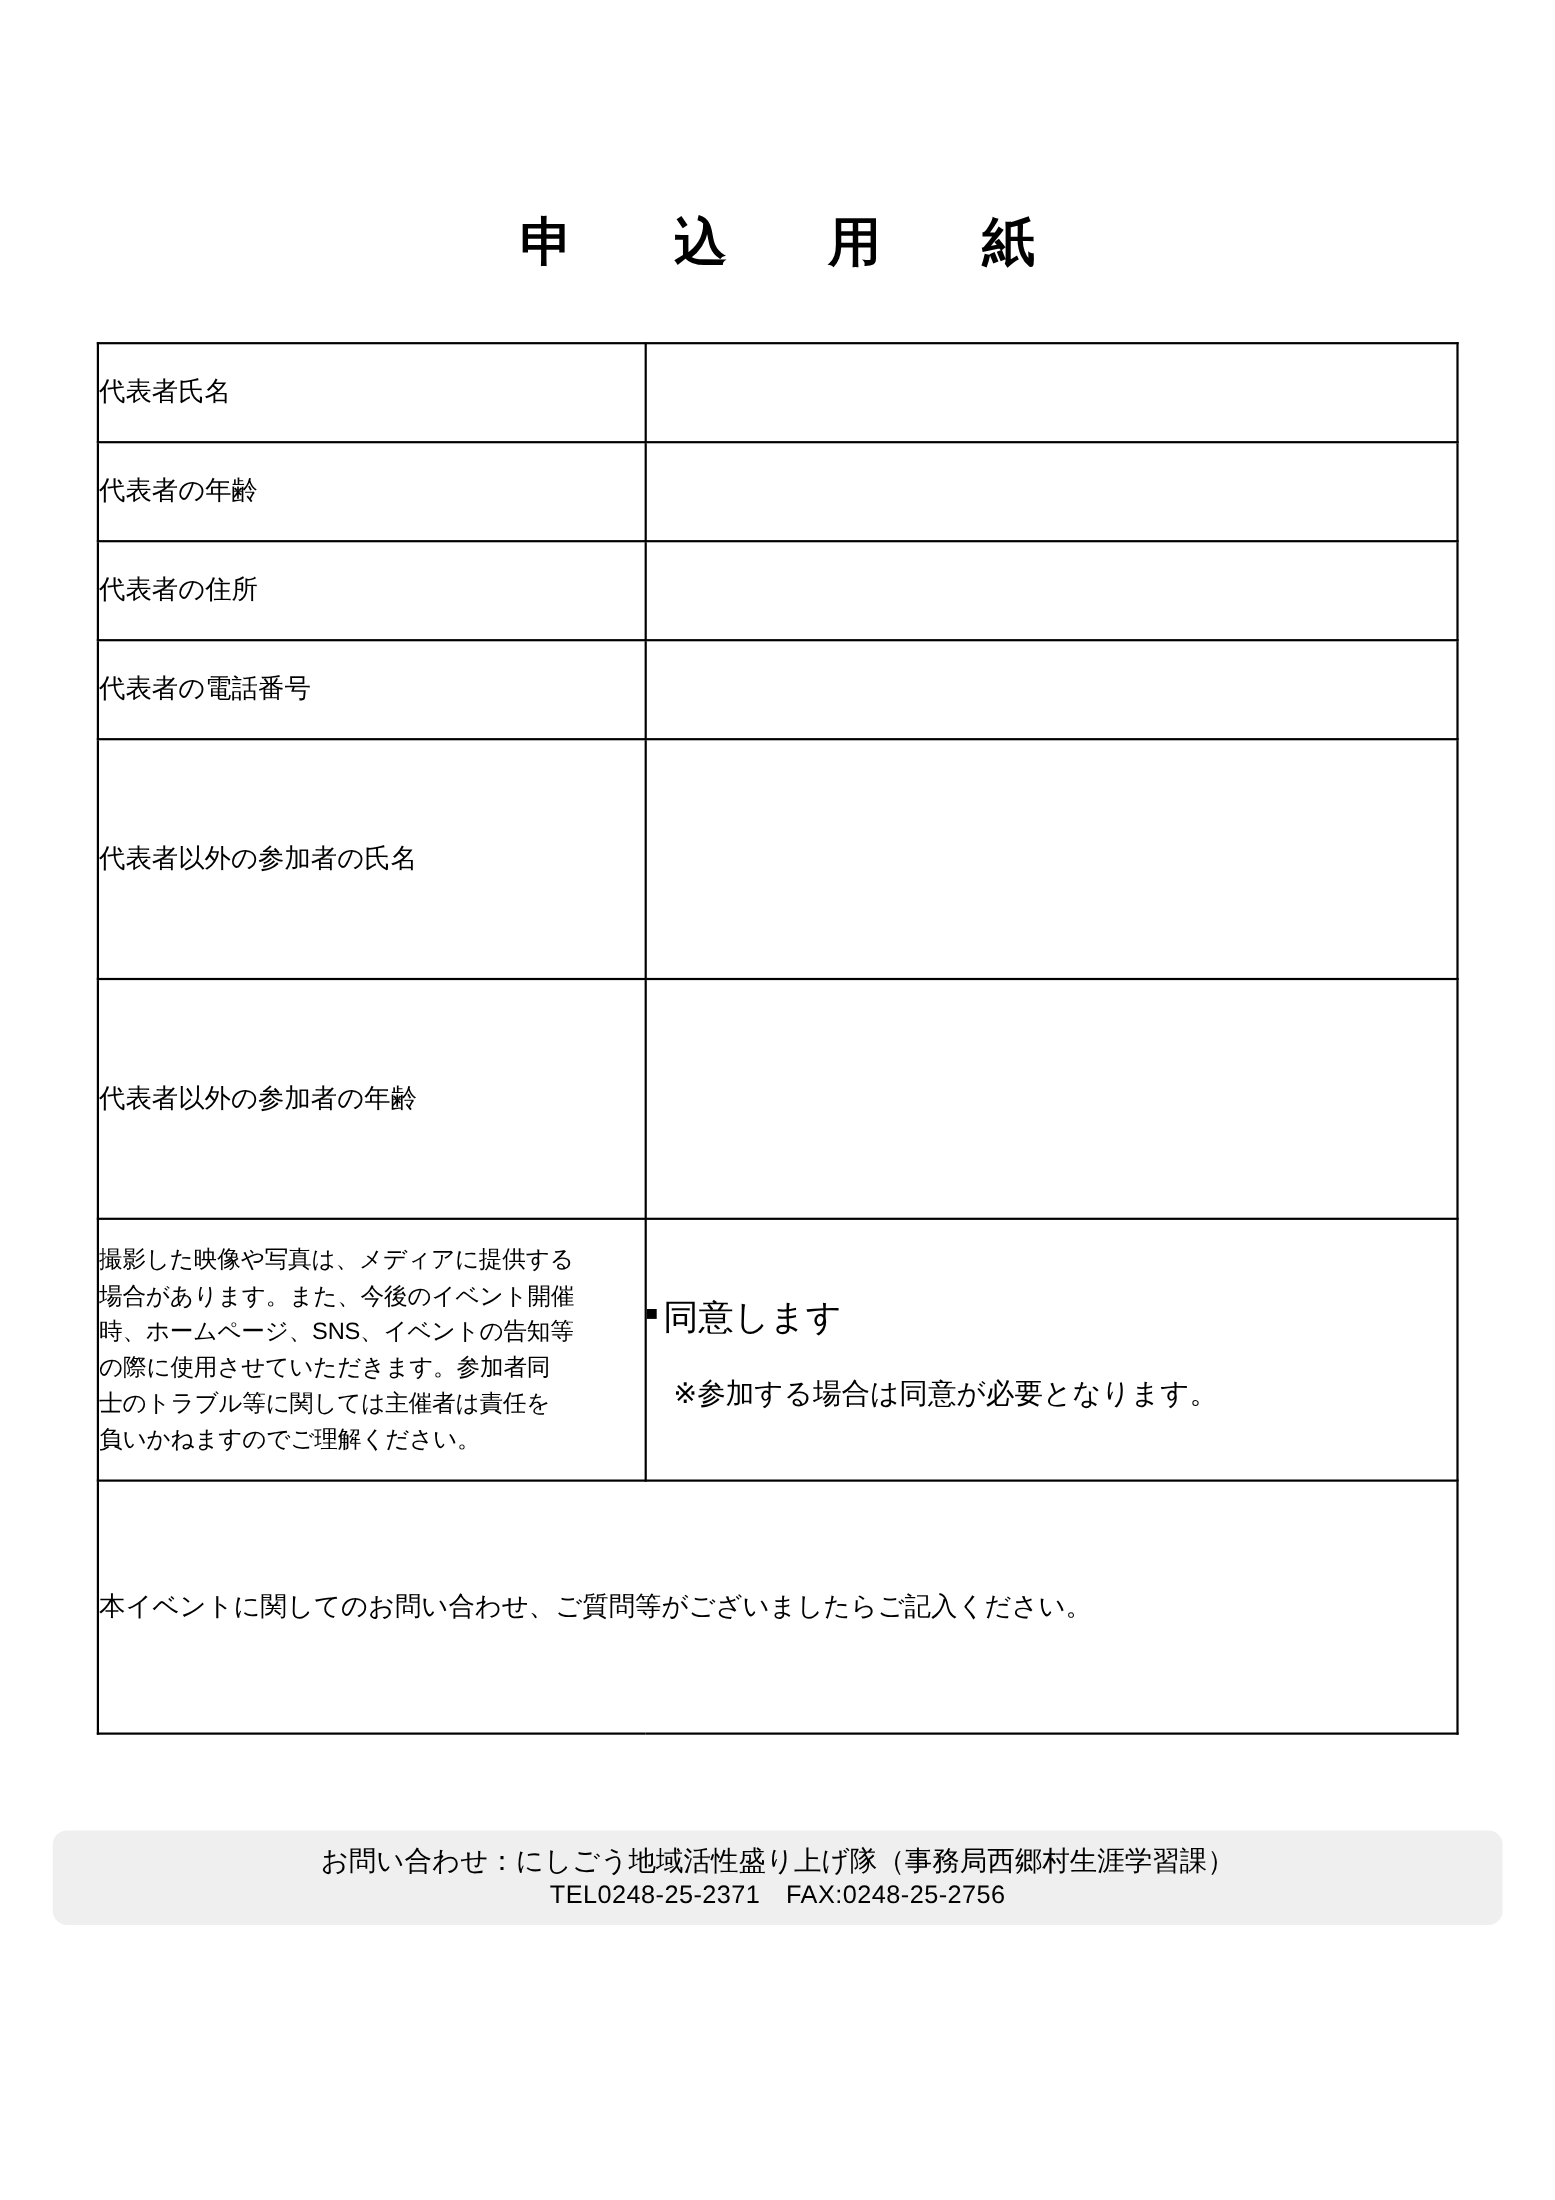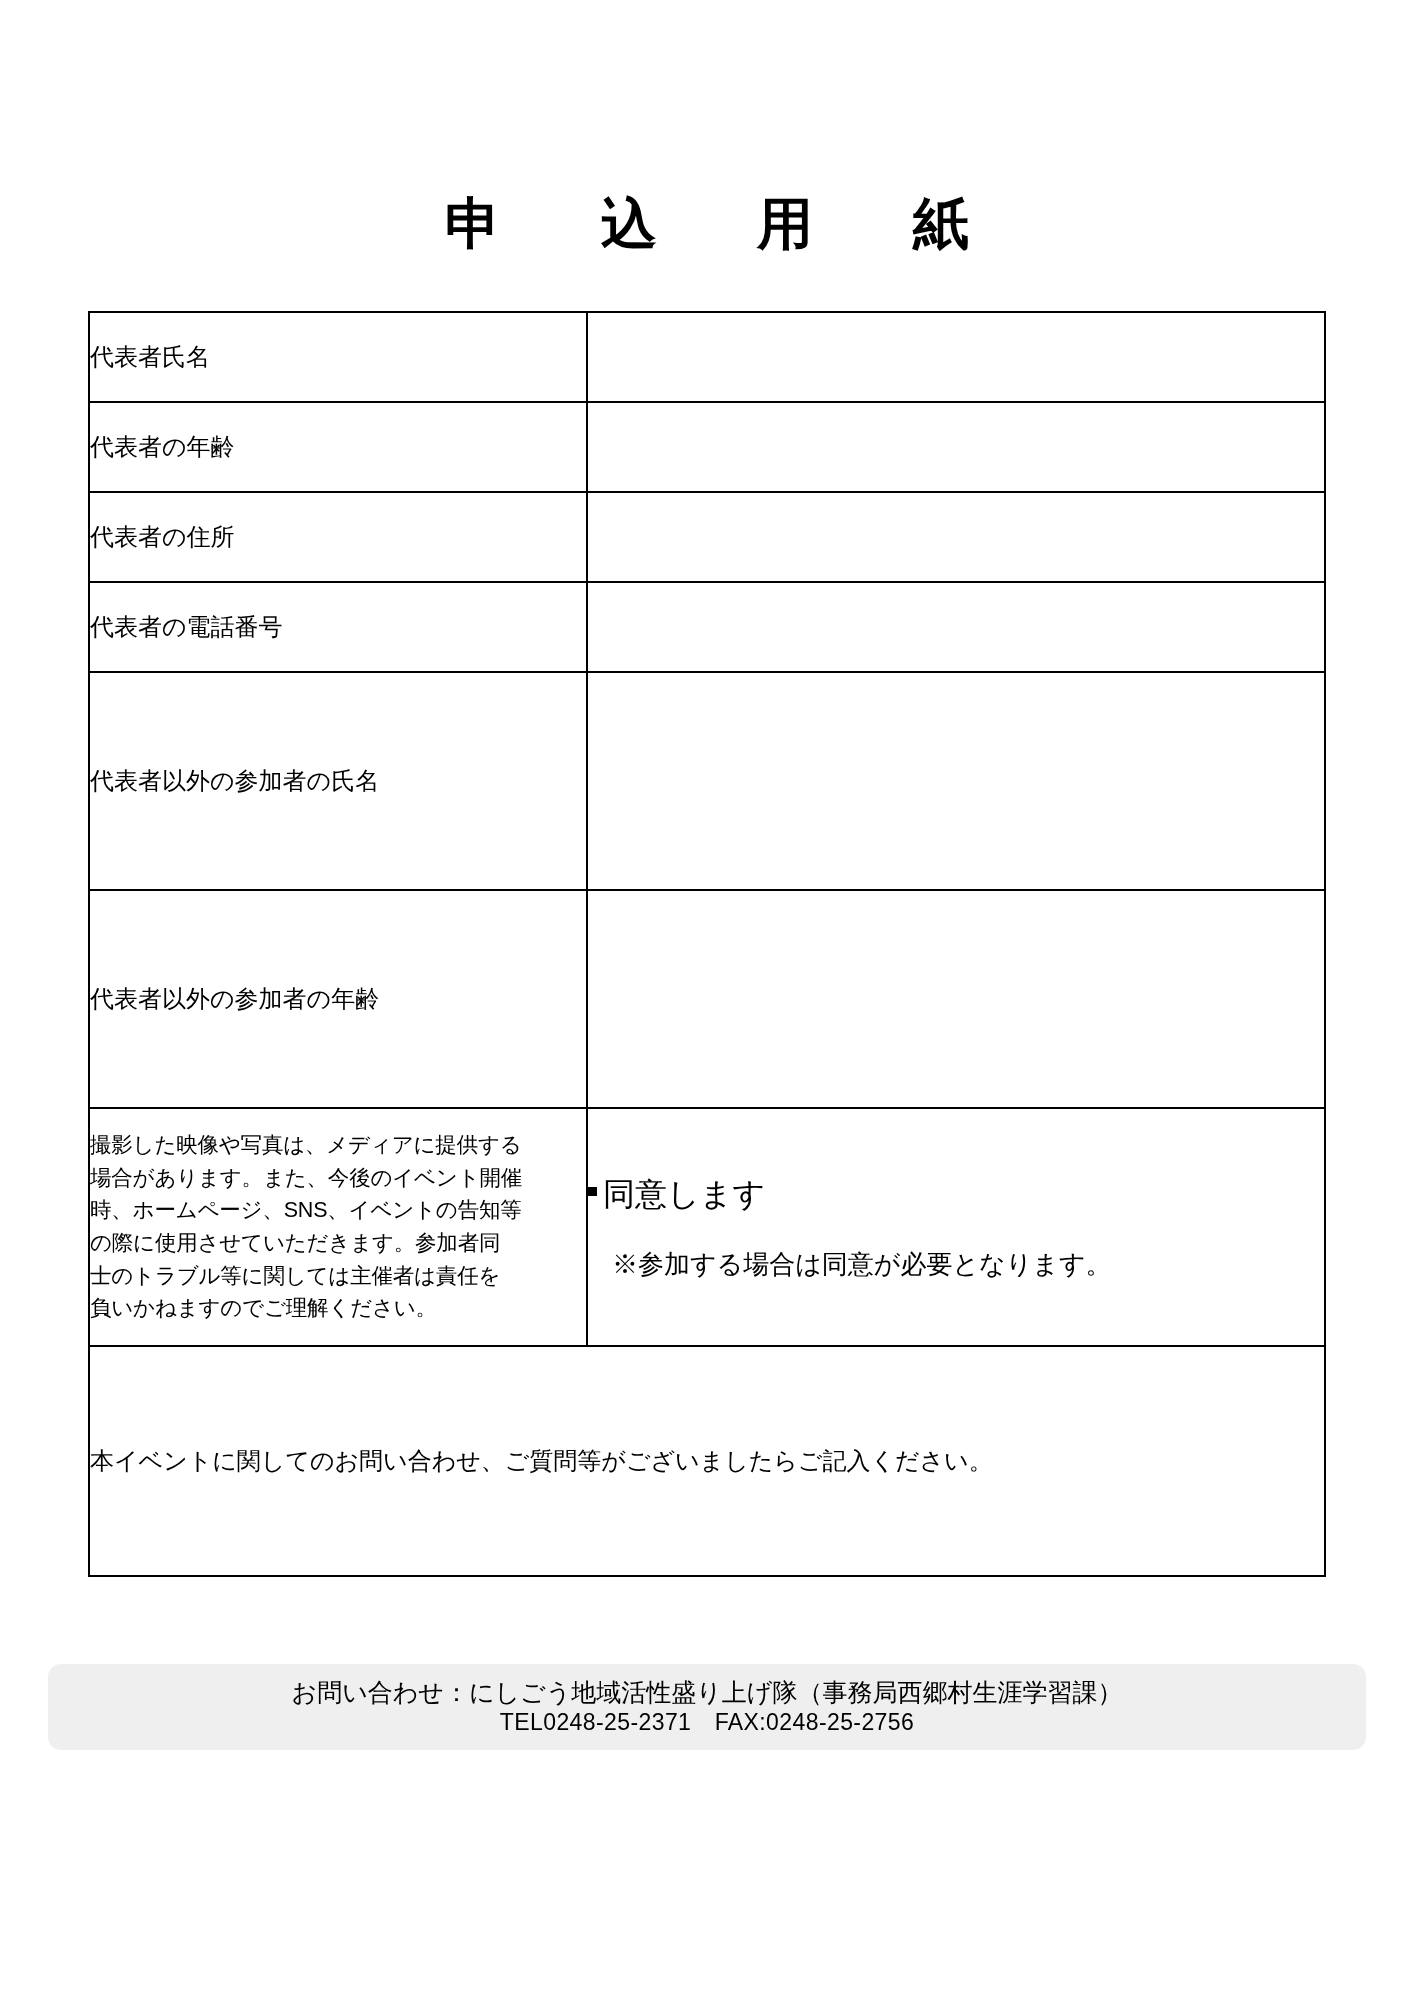--- a/index.html
+++ b/index.html
@@ -25,21 +25,21 @@
     background: #ffffff;
   }
 
   
   .doc-title {
     position: absolute;
     left: 0;
     top: 196px;
     width: 1414px;
     text-align: center;
-    font-size: 56px;
+    font-size: 48px;
     font-weight: bold;
     letter-spacing: 22px;
     text-indent: 22px;
     line-height: 1.0;
     font-family: "DejaVu Sans", "Liberation Sans", sans-serif;
   }
 
   
   .form-table {
     position: absolute;
@@ -80,21 +80,20 @@
     line-height: 1.52;
     letter-spacing: -0.2px;
     vertical-align: middle;
   }
   .consent-para span { display: block; white-space: nowrap; }
 
   
   .consent-right {
     padding: 14px 20px 14px 24px;
     vertical-align: middle;
-    font-family: Liberation Mono, monospace;
   }
   .agree-line {
     font-size: 32px;
     line-height: 1.2;
     margin: 6px 0 34px 0;
     white-space: nowrap;
   }
   .agree-bullet {
     display: inline-block;
     width: 9px;

